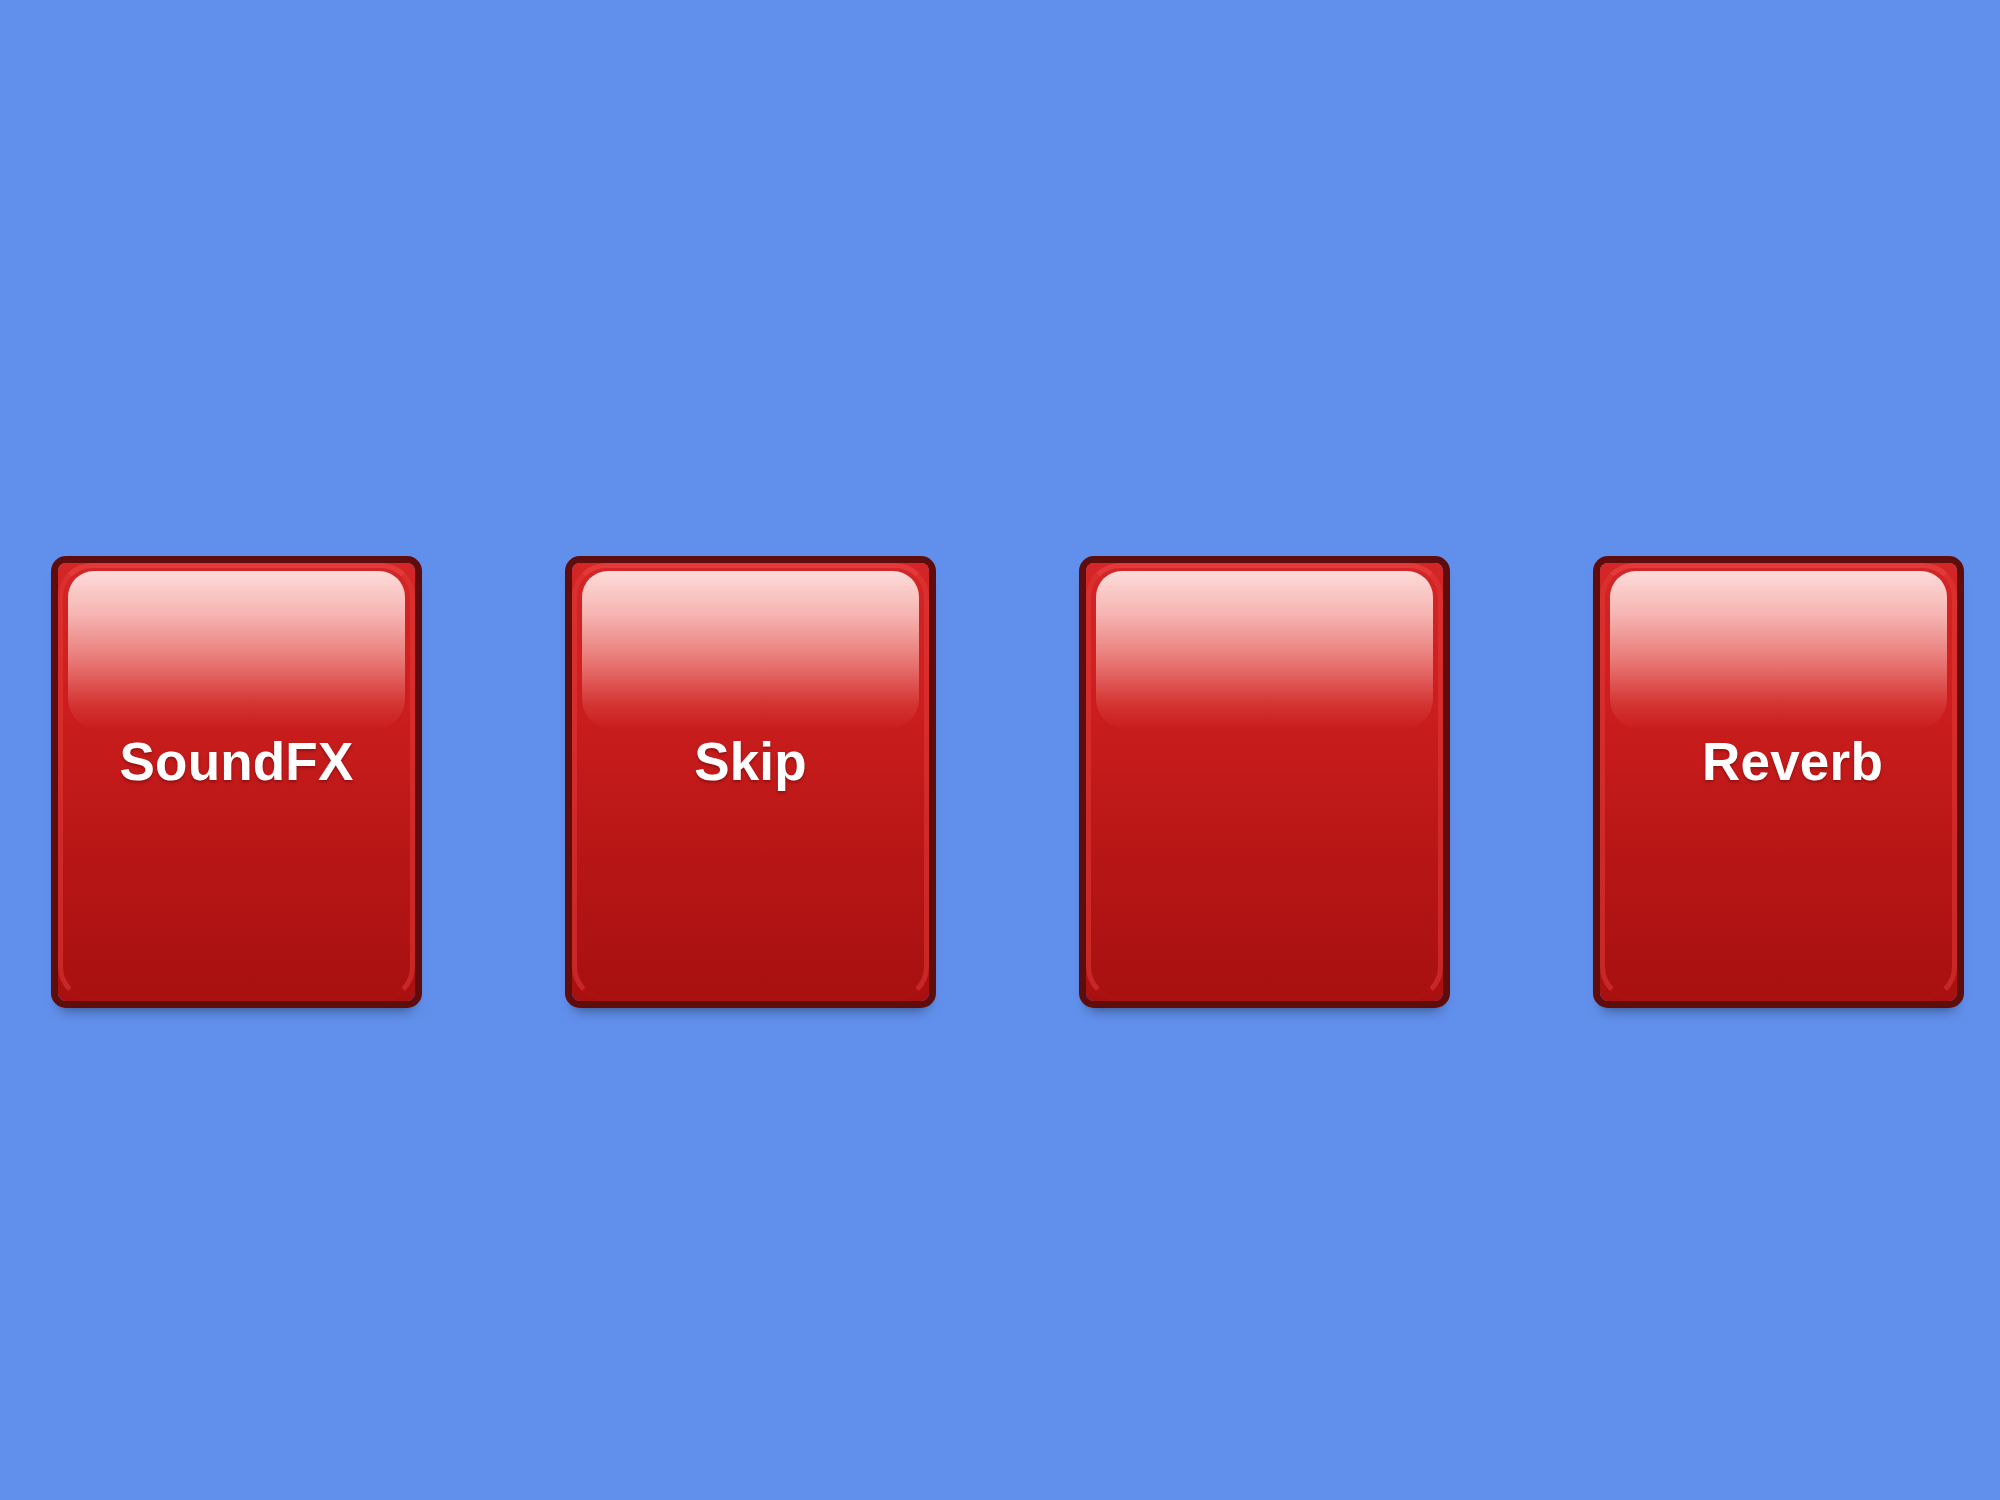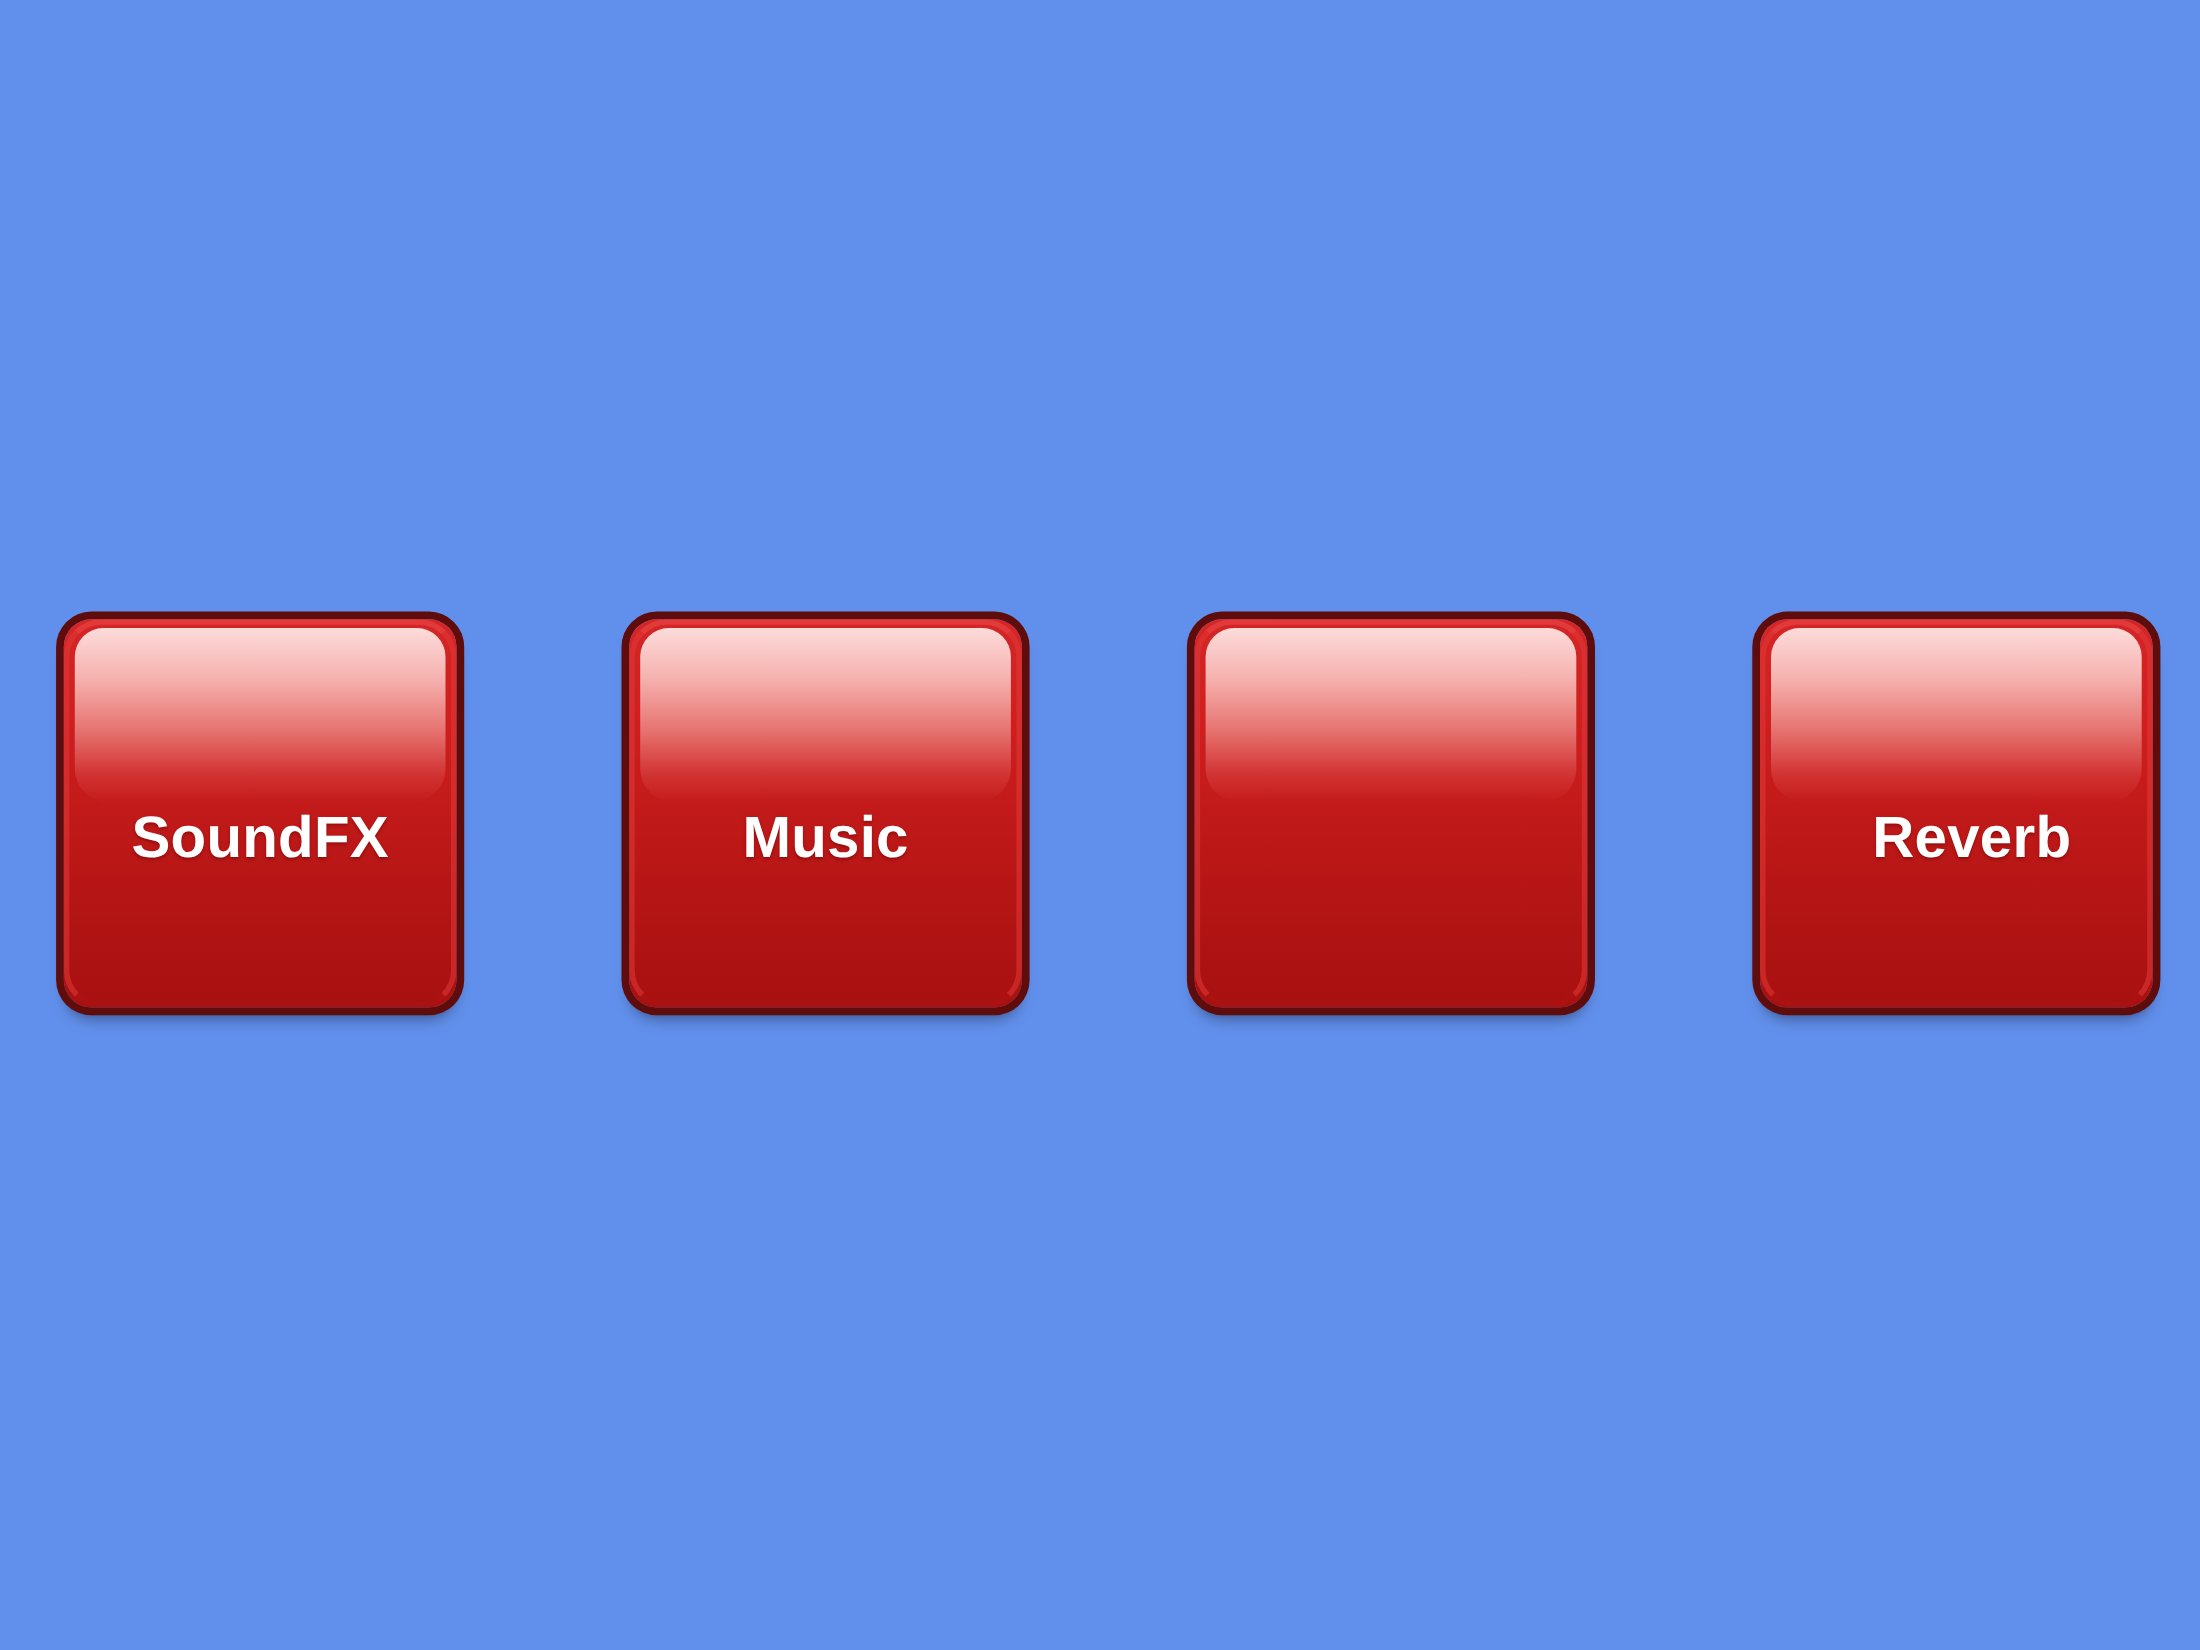--- a/index.html
+++ b/index.html
@@ -40,22 +40,22 @@
     width: 357px;
     margin-right: 157px;
     flex: 0 0 auto;
   }
   .btn-slot:last-child { margin-right: 0; }
 
   
   .glossy-button {
     position: relative;
     width: 357px;
-    height: 353px;
-    border-radius: 25px;
+    height: 438px;
+    border-radius: 8px;
     box-sizing: border-box;
     border: 0;
     padding: 0;
     cursor: pointer;
     background:
       linear-gradient(to bottom,
         #D42626 0%,
         #CF1F1F 26%,
         #C01919 52%,
         #B31414 76%,
@@ -131,21 +131,21 @@
         <span class="rim"></span>
         <span class="gloss"></span>
         <span class="label" style="color: rgb(255, 255, 255);">SoundFX</span>
       </button>
     </div>
 
     <div class="btn-slot">
       <button class="glossy-button">
         <span class="rim"></span>
         <span class="gloss"></span>
-        <span class="label" style="color: rgb(255, 255, 255);">Music</span>
+        <span class="label" style="color: rgb(255, 255, 255);">Skip</span>
       </button>
     </div>
 
     <div class="btn-slot">
       <button class="glossy-button">
         <span class="rim"></span>
         <span class="gloss"></span>
       </button>
     </div>
 

